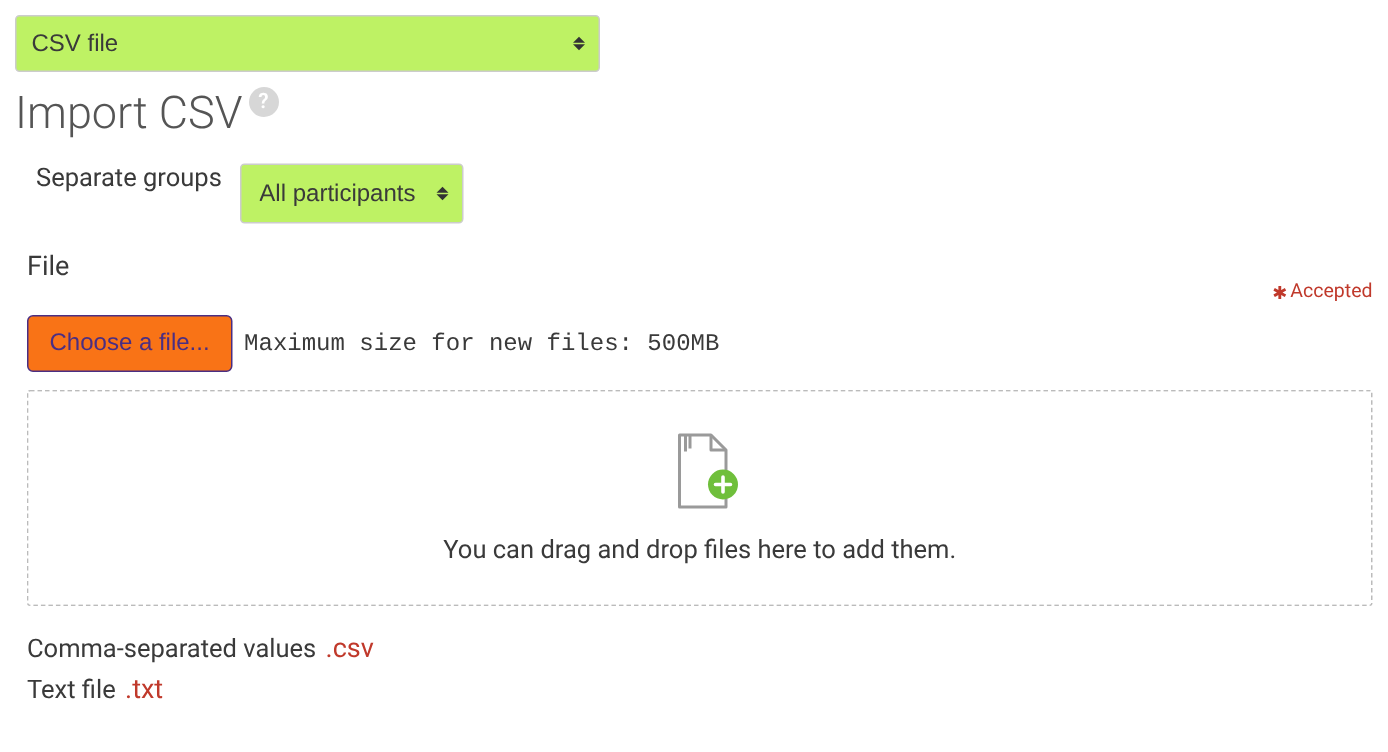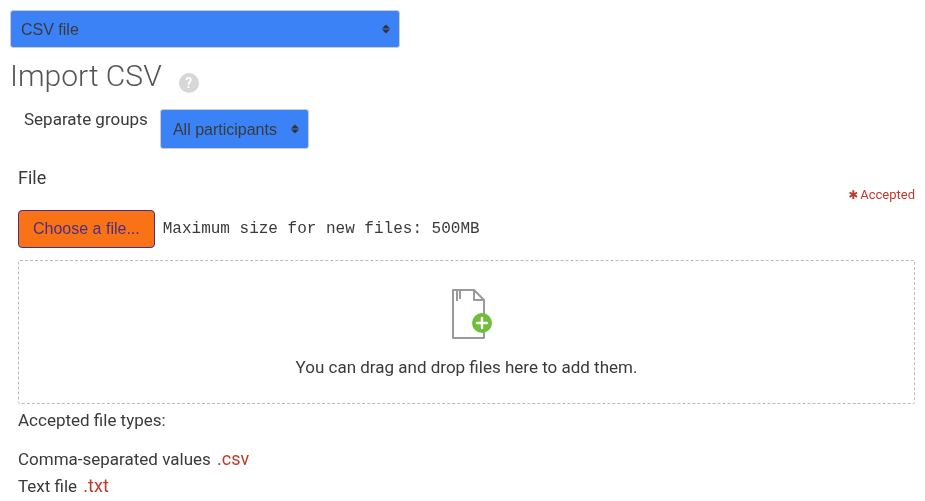--- a/index.html
+++ b/index.html
@@ -15,21 +15,21 @@
   .select-box {
     position: relative;
     display: inline-block;
   }
   .select-box select {
     -webkit-appearance: none;
     -moz-appearance: none;
     appearance: none;
     border: 1px solid #ccc;
     border-radius: 3px;
-    background: #3b82f6;
+    background: #bef264;
     font-size: 16px;
     color: #3a3a3a;
     padding: 7px 34px 7px 10px;
     height: 38px;
     cursor: pointer;
   }
   .topselect select { width: 390px; }
   .select-arrows {
     position: absolute;
     right: 10px;
@@ -51,22 +51,22 @@
   }
   .select-arrows::before { border-bottom: 4px solid #333; }
   .select-arrows::after  { border-top: 4px solid #333; }
 
   h1.page-title {
     font-size: 30px;
     font-weight: 300;
     margin: 6px 0 16px 0;
     color: #555;
     display: flex;
-    align-items: flex-end;
-    gap: 17px;
+    align-items: flex-start;
+    gap: 4px;
   }
   .help-icon {
     display: inline-flex;
     width: 20px; height: 20px;
     border-radius: 50%;
     background: #d7d7d7;
     color: #fff;
     font-size: 14px;
     font-weight: 600;
     align-items: center;
@@ -190,21 +190,20 @@
           <path d="M18 3 V12"></path>
         </g>
 
         <circle cx="40" cy="36" r="10" fill="#6fbf3b"></circle>
         <path d="M40 31 V41 M35 36 H45" stroke="#ffffff" stroke-width="2.4" stroke-linecap="round"></path>
       </svg>
     </div>
     <div class="drop-text">You can drag and drop files here to add them.</div>
   </div>
 
-  <div class="accepted-label">Accepted file types:</div>
 
   <div class="filetype-row">
     <span>Comma-separated values</span>
     <span class="ext">.csv</span>
   </div>
   <div class="filetype-row">
     <span>Text file</span>
     <span class="ext">.txt</span>
   </div>
 </div>

